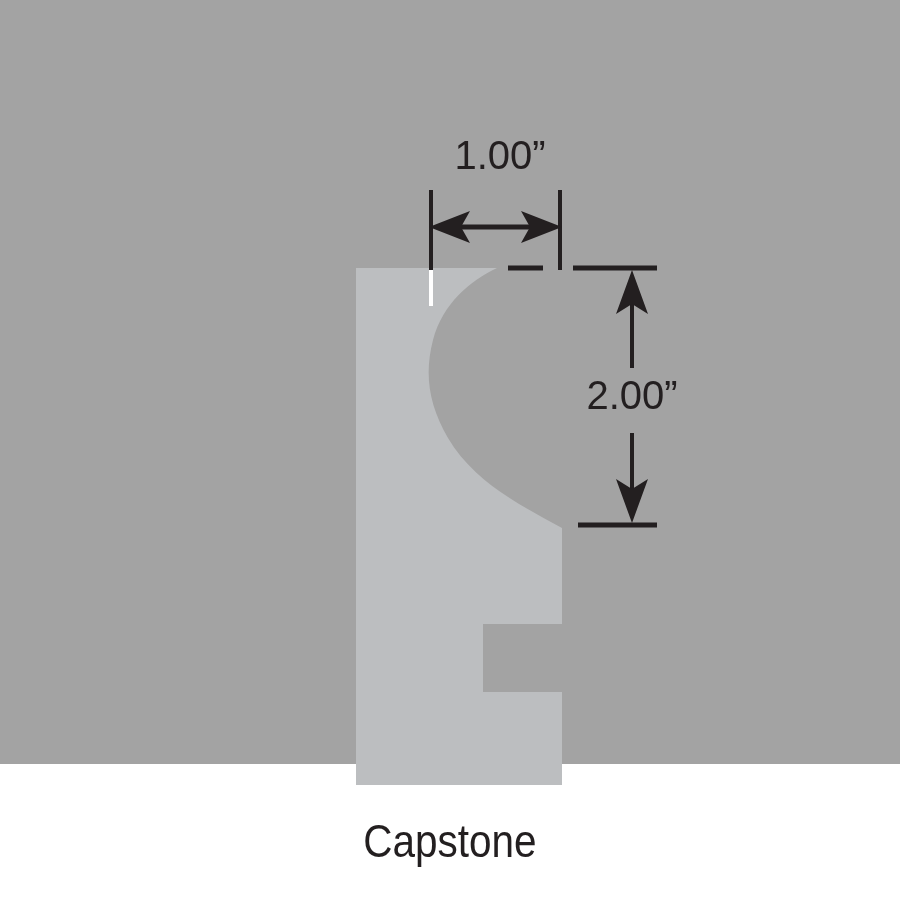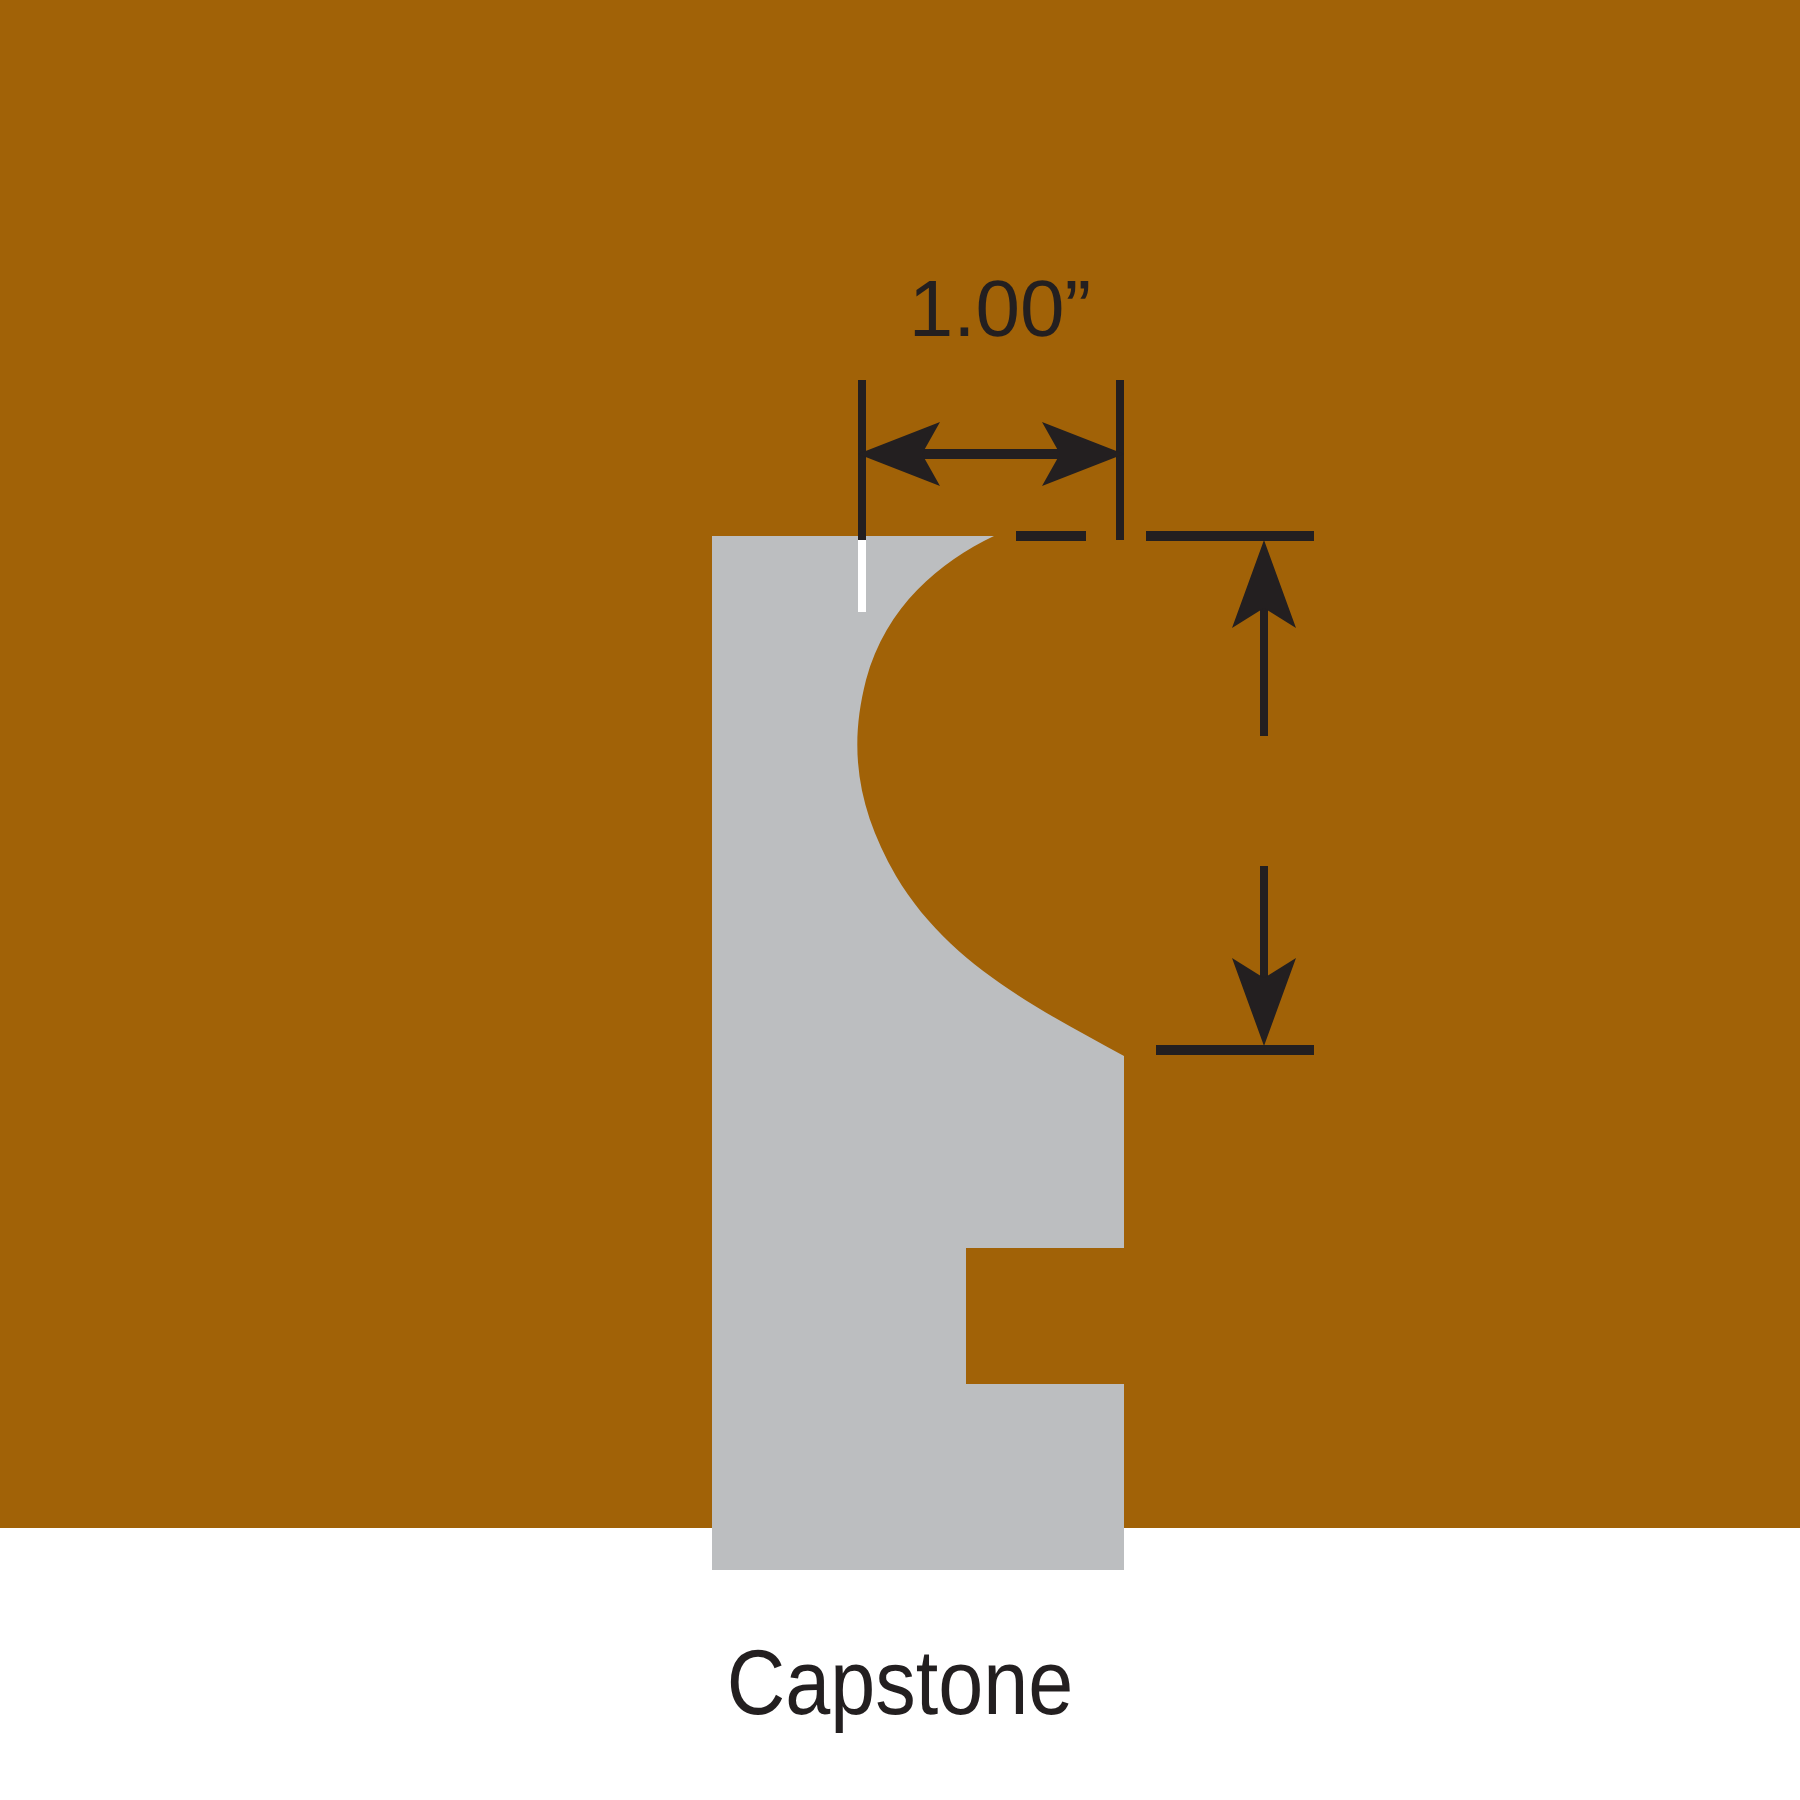--- a/index.html
+++ b/index.html
@@ -10,21 +10,21 @@
   body {
     width: 900px;
     height: 900px;
     font-family: "Liberation Sans", sans-serif;
     overflow: hidden;
   }
   #canvas {
     position: relative;
     width: 900px;
     height: 764px;
-    background: #a16207;
+    background: #a3a3a3;
   }
   #drawing {
     position: absolute;
     left: 0;
     top: 0;
     width: 900px;
     height: 900px;
   }
   .dim-label {
     position: absolute;
@@ -102,16 +102,17 @@
 
     <line x1="632" y1="368" x2="632" y2="288" stroke="#231f20" stroke-width="4"></line>
     <path fill="#231f20" stroke="none" d="M 632,270 L 648,314 L 632,304 L 616,314 Z"></path>
 
     <line x1="632" y1="433" x2="632" y2="505" stroke="#231f20" stroke-width="4"></line>
     <path fill="#231f20" stroke="none" d="M 632,523 L 616,479 L 632,489 L 648,479 Z"></path>
   </svg>
 
   <div class="dim-label" id="dim-h-label">1.00”</div>
 
+  <div class="dim-label" id="dim-v-label">2.00”</div>
 
   <div id="caption">Capstone</div>
 
 </div>
 
 </body></html>

